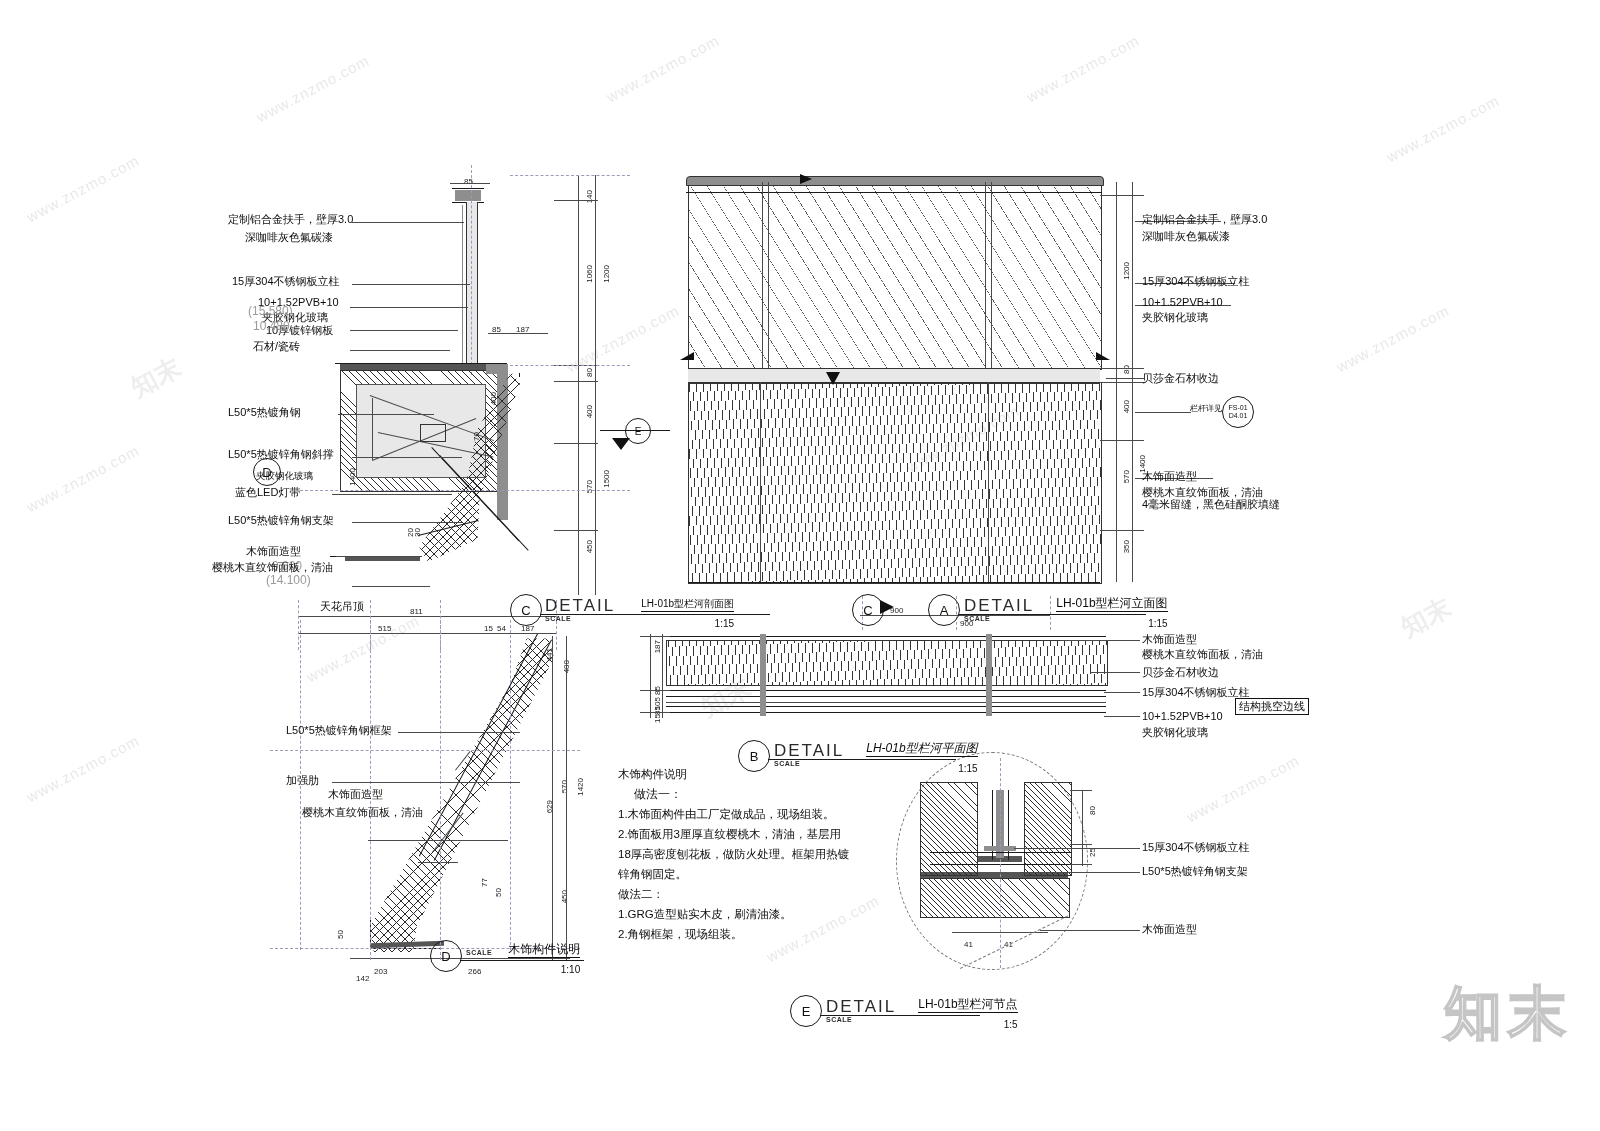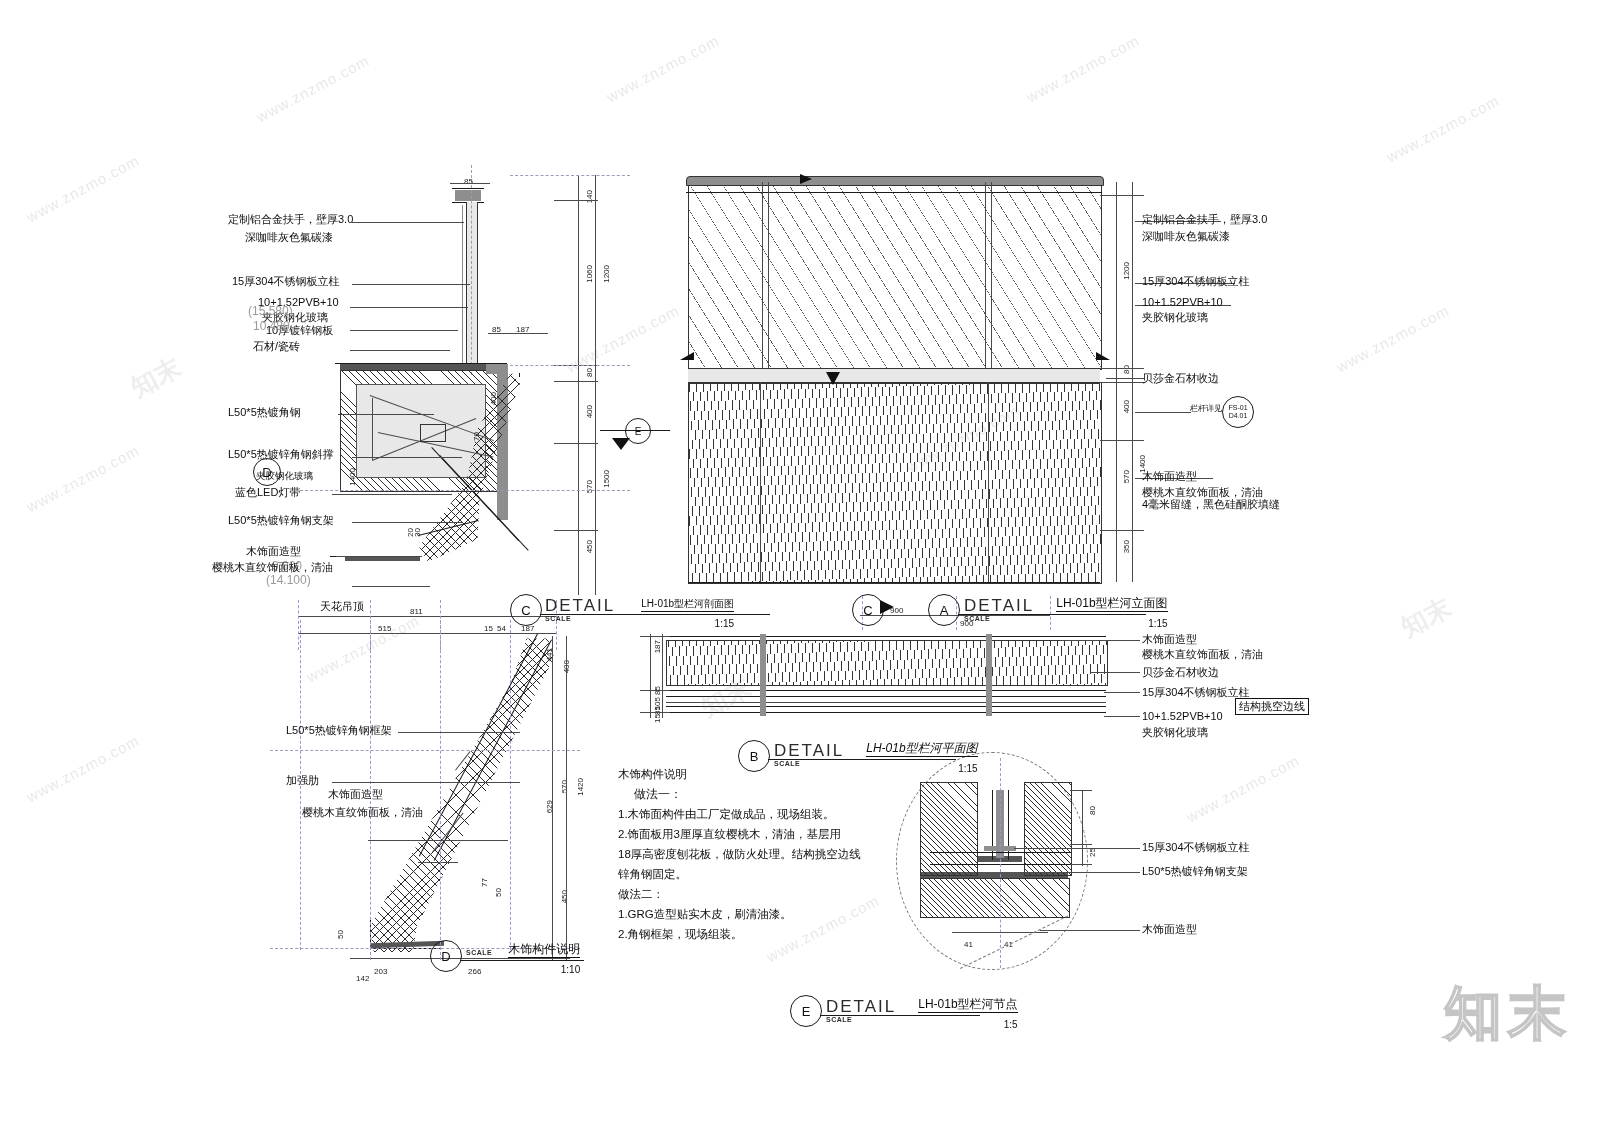--- a/index.html
+++ b/index.html
@@ -399,21 +399,21 @@
     <div class="t" style="left:1142px;top:841px;">15厚304不锈钢板立柱</div>
     <div class="t" style="left:1142px;top:865px;">L50*5热镀锌角钢支架</div>
     <div class="t" style="left:1142px;top:923px;">木饰面造型</div>
   </div>
 
   <div style="position:absolute;left:618px;top:768px;">
     <div class="t" style="position:relative;left:0;top:0;font-size:11.5px;">木饰构件说明</div>
     <div class="t" style="position:relative;left:16px;top:7px;font-size:12px;">做法一：</div>
     <div class="t" style="position:relative;left:0;top:14px;font-size:11.5px;">1.木饰面构件由工厂定做成品，现场组装。</div>
     <div class="t" style="position:relative;left:0;top:21px;font-size:11.5px;">2.饰面板用3厘厚直纹樱桃木，清油，基层用</div>
-    <div class="t" style="position:relative;left:0;top:28px;font-size:11.5px;">18厚高密度刨花板，做防火处理。结构挑空边线</div>
+    <div class="t" style="position:relative;left:0;top:28px;font-size:11.5px;">18厚高密度刨花板，做防火处理。框架用热镀</div>
     <div class="t" style="position:relative;left:0;top:35px;font-size:11.5px;">锌角钢固定。</div>
     <div class="t" style="position:relative;left:0;top:42px;font-size:11.5px;">做法二：</div>
     <div class="t" style="position:relative;left:0;top:49px;font-size:11.5px;">1.GRG造型贴实木皮，刷清油漆。</div>
     <div class="t" style="position:relative;left:0;top:56px;font-size:11.5px;">2.角钢框架，现场组装。</div>
   </div>
 
   <div class="bub" style="left:510px;top:594px;width:30px;height:30px;">
     <span>C</span>
   </div>
   <div class="dtitle" style="left:545px;top:597px;">

